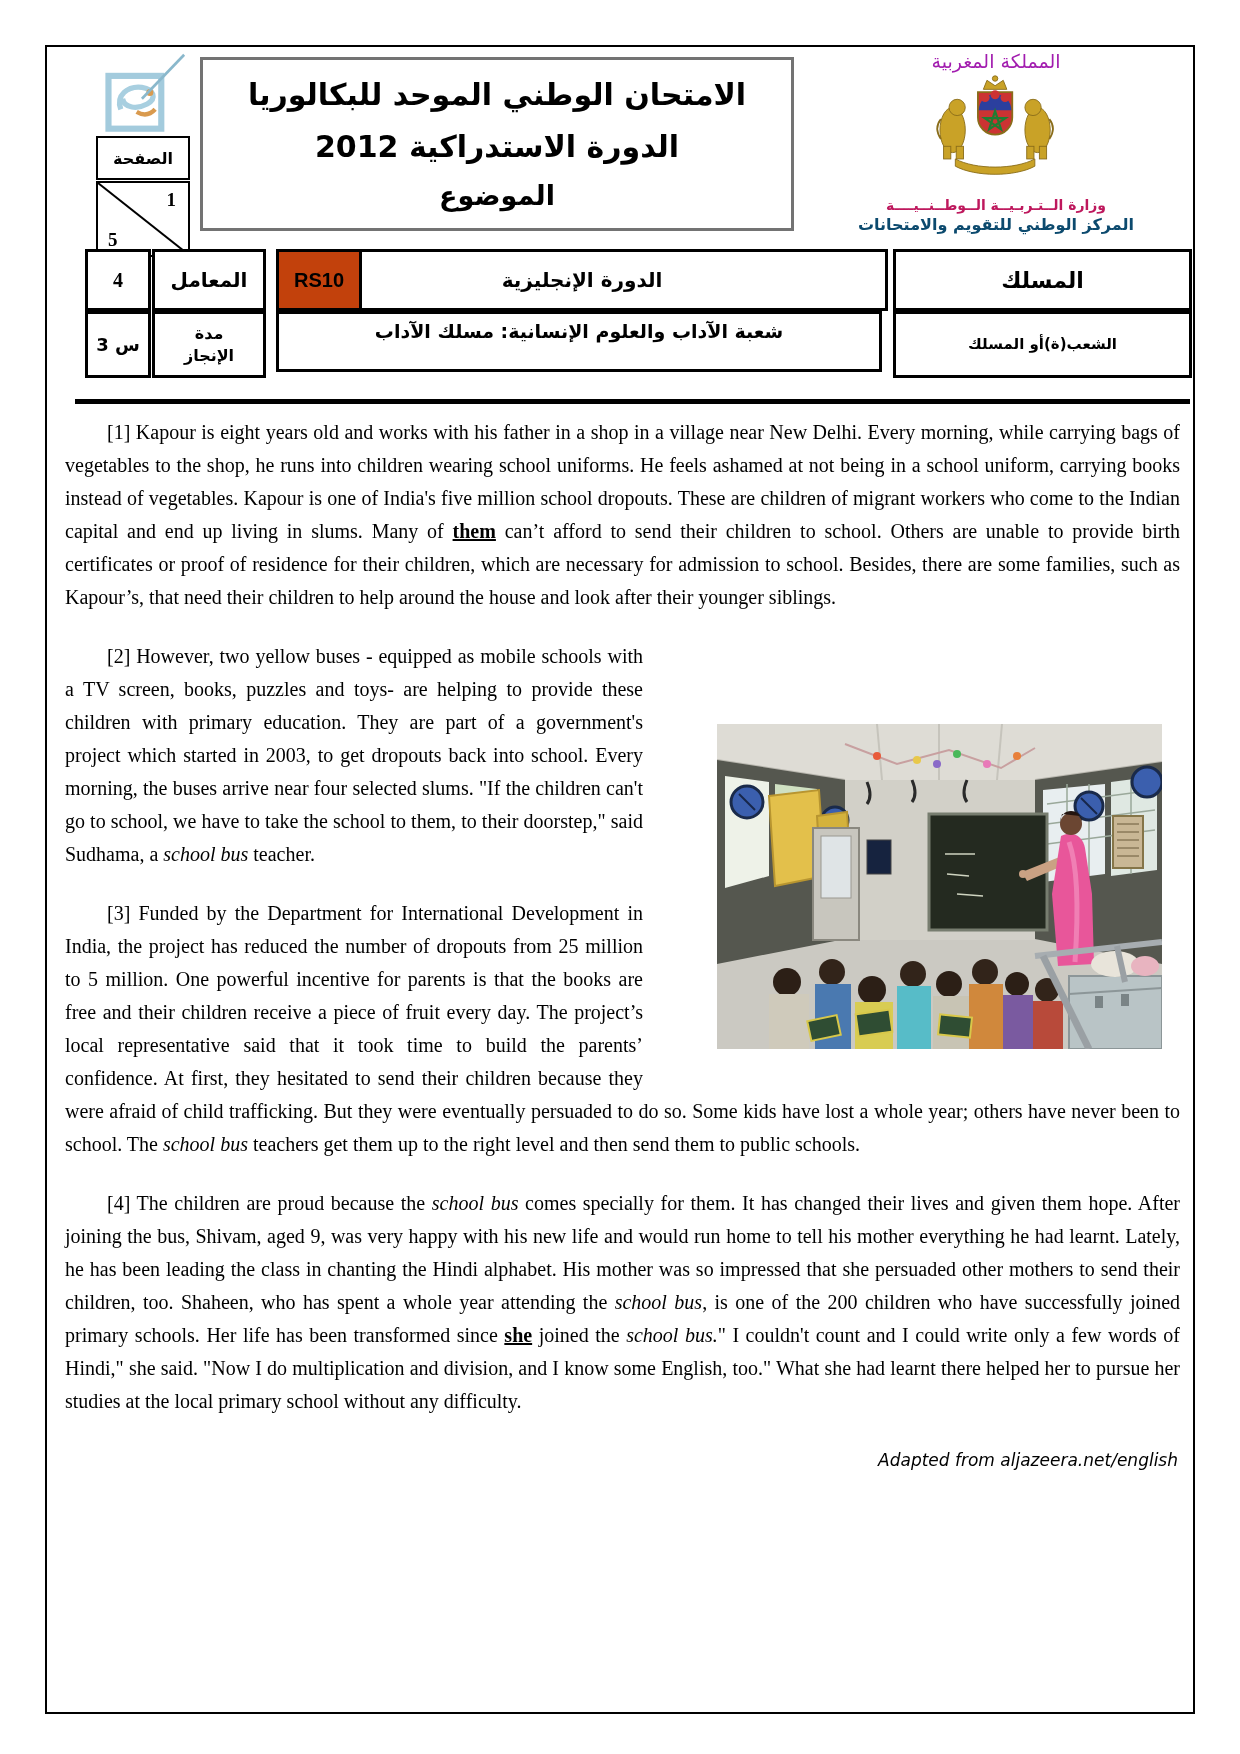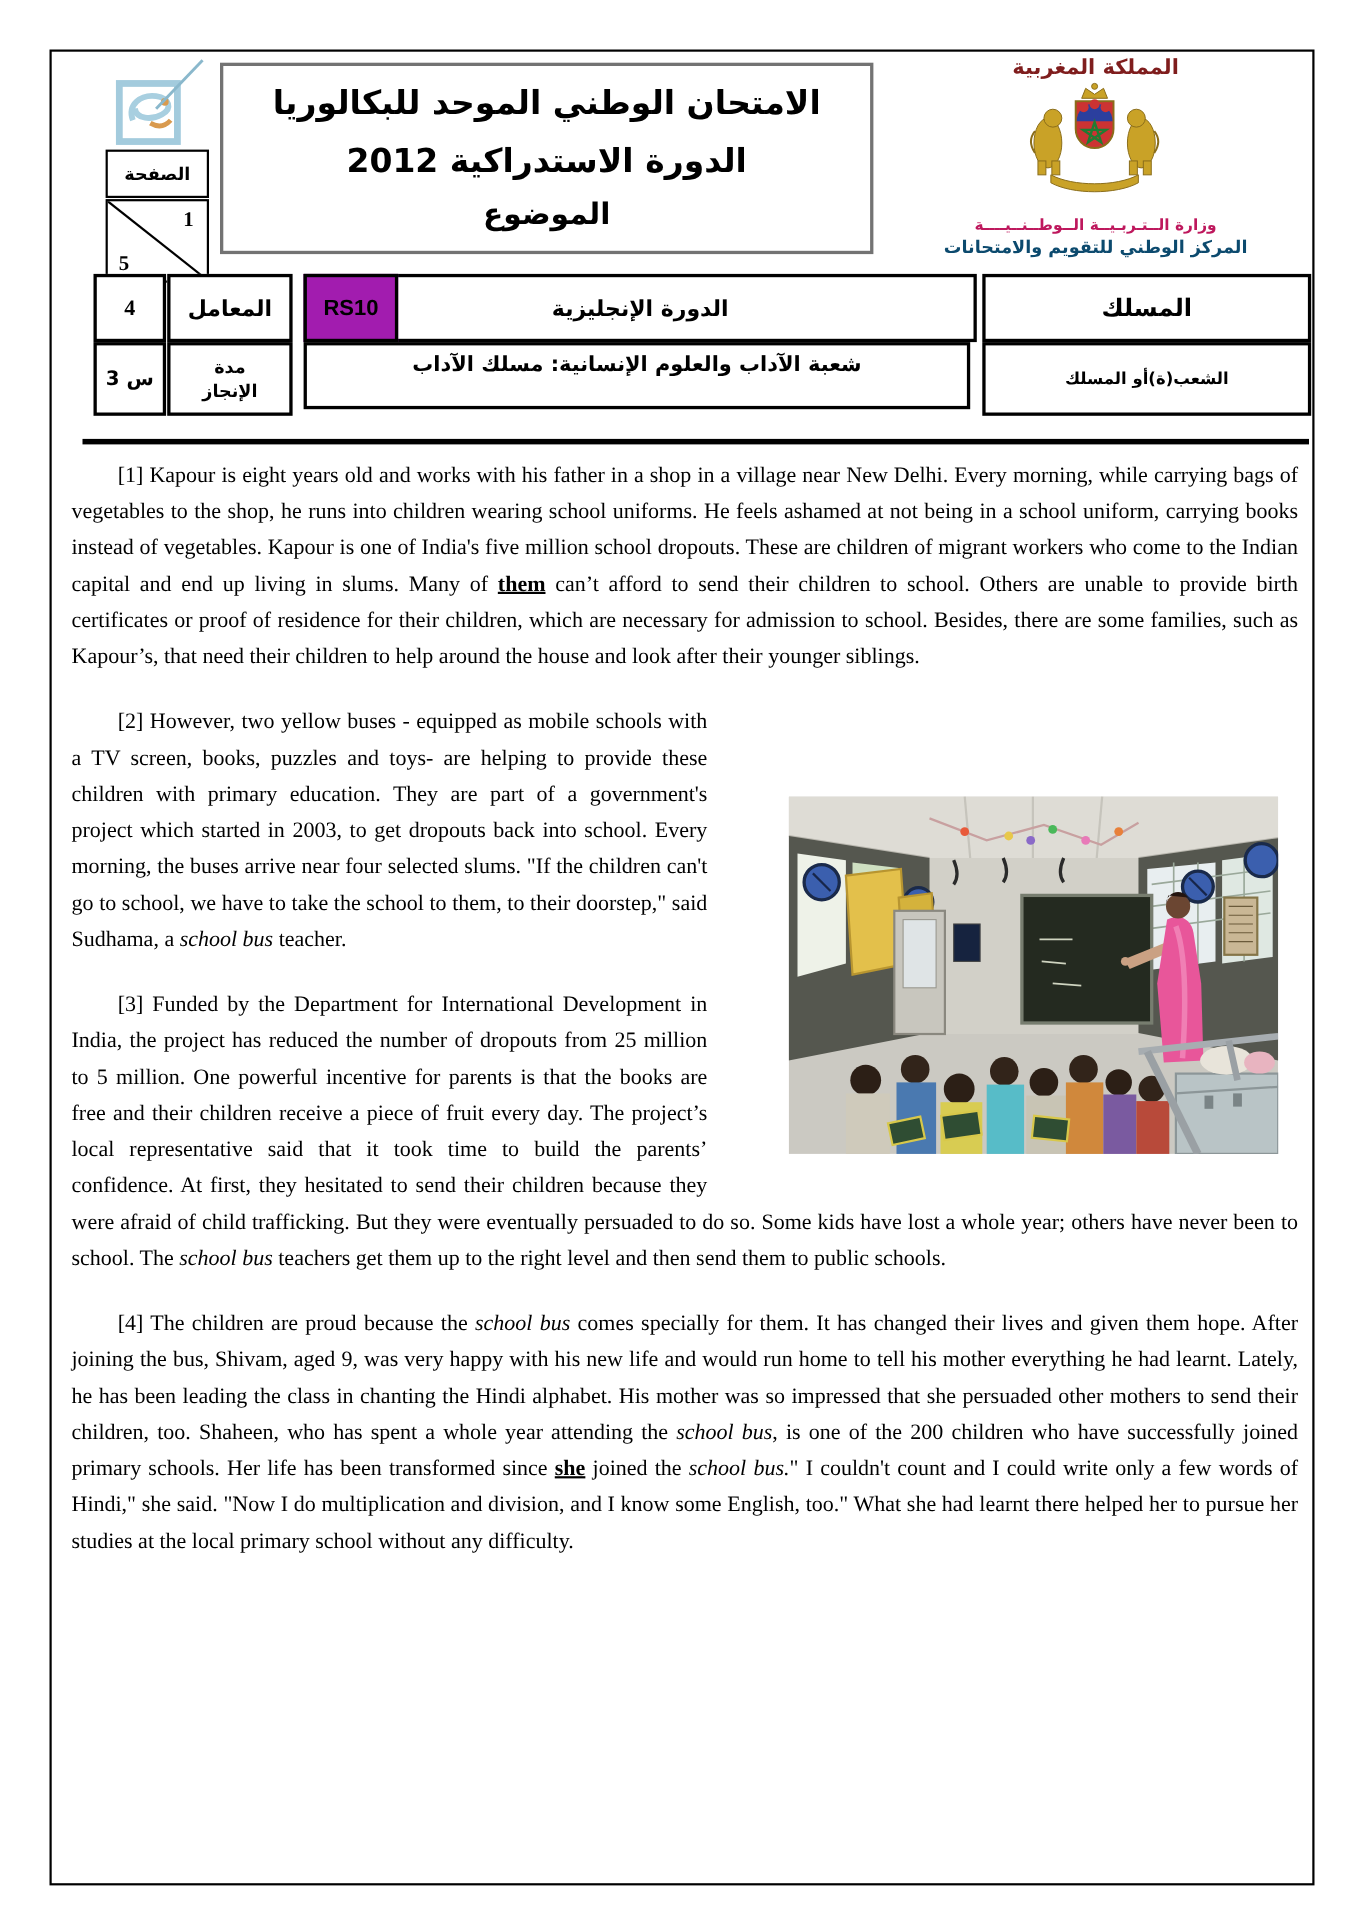--- a/index.html
+++ b/index.html
@@ -19,34 +19,34 @@
   .frac-den{position:absolute;left:10px;bottom:4px;font-size:19px;font-weight:bold;}
   .title-box{position:absolute;left:200px;top:57px;width:588px;height:168px;
              border:3px solid #737373;display:flex;flex-direction:column;justify-content:space-evenly;
              align-items:center;text-align:center;direction:rtl;
              font-family:"DejaVu Sans",sans-serif;font-weight:bold;}
   .title-l1{font-size:30px;}
   .title-l2{font-size:30px;}
   .title-l3{font-size:27px;}
   .gov-block{position:absolute;left:800px;top:50px;width:392px;text-align:center;
              font-family:"DejaVu Sans",sans-serif;direction:rtl;}
-  .kingdom{font-size:19px;font-weight:bold;color:#7f1d1d;letter-spacing:1px;}
+  .kingdom{font-size:19px;font-weight:normal;color:#a21caf;letter-spacing:1px;}
   .arms{width:158px;height:122px;margin:2px auto 0;display:block;}
   .ministry1{font-size:14px;color:#be185d;font-weight:bold;margin-top:1px;}
   .ministry2{font-size:16px;color:#0c4a6e;font-weight:bold;margin-top:2px;}
   
   .tbox{position:absolute;border:3px solid #000;display:flex;align-items:center;
         justify-content:center;text-align:center;direction:rtl;
         font-family:"DejaVu Sans",sans-serif;font-weight:bold;background:#fff;}
   .t-coef-val   {left:85px;  top:249px; width:60px;  height:56px; font-size:20px;font-family:"Liberation Serif",serif;}
   .t-coef-label {left:152px; top:249px; width:108px; height:56px; font-size:20px;}
   .t-subject    {left:276px; top:249px; width:606px; height:56px; font-size:20px;}
   .t-code{position:absolute;left:-3px;top:-3px;width:80px;height:56px;border:3px solid #000;
           display:flex;align-items:center;justify-content:center;direction:ltr;
-          font-family:"Liberation Sans",sans-serif;font-size:20px;font-weight:bold;background:#a21caf;}
+          font-family:"Liberation Sans",sans-serif;font-size:20px;font-weight:bold;background:#c2410c;}
   .t-subject-label{left:893px;top:249px;width:293px;height:56px;font-size:22px;}
   .t-dur-val    {left:85px;  top:311px; width:60px;  height:61px; font-size:18px;direction:ltr;}
   .t-dur-label  {left:152px; top:311px; width:108px; height:61px; font-size:16px;line-height:1.35;flex-direction:column;}
   .t-stream     {left:276px; top:311px; width:606px; height:61px; font-size:19px;align-items:flex-start;padding-top:6px;box-sizing:border-box;height:61px;}
   .t-stream-label{left:893px;top:311px; width:293px; height:61px; font-size:15px;line-height:1.45;}
   .rule{position:absolute;left:75px;top:399px;width:1115px;height:5px;background:#000;}
   
   .bodytext{position:absolute;left:65px;top:416px;width:1115px;
             font-size:20px;line-height:33px;text-align:justify;}
   .bodytext p{margin:0 0 26px 0;text-indent:42px;}
@@ -248,14 +248,15 @@
               <line x1="400" y1="132" x2="422" y2="132"></line>
             </g>
         </svg>
       </div>
       <p><span>[2] However, two yellow buses - equipped as mobile schools with a TV screen, books, puzzles and toys- are helping to provide these children with primary education. They are part of a government's project which started in 2003, to get dropouts back into school. Every morning, the buses arrive near four selected slums. "If the children can't go to school, we have to take the school to them, to their doorstep," said Sudhama, a </span><span class="seg-i">school bus</span><span> teacher.</span></p>
       <p><span>[3] Funded by the Department for International Development in India, the project has reduced the number of dropouts from 25 million to 5 million. One powerful incentive for parents is that the books are free and their children receive a piece of fruit every day. The project’s local representative said that it took time to build the parents’ confidence. At first, they hesitated to send their children because they were afraid of child trafficking. But they were eventually persuaded to do so. Some kids have lost a whole year; others have never been to school. The </span><span class="seg-i">school bus</span><span> teachers get them up to the right level and then send them to public schools.</span></p>
     </div>
 
     <p class="clear"><span>[4] The children are proud because the </span><span class="seg-i">school bus</span><span> comes specially for them. It has changed their lives and given them hope. After joining the bus, Shivam, aged 9, was very happy with his new life and would run home to tell his mother everything he had learnt. Lately, he has been leading the class in chanting the Hindi alphabet. His mother was so impressed that she persuaded other mothers to send their children, too. Shaheen, who has spent a whole year attending the </span><span class="seg-i">school bus</span><span>, is one of the 200 children who have successfully joined primary schools.  Her life has been transformed since </span><span class="seg-bu">she</span><span> joined the </span><span class="seg-i">school bus.</span><span>"  I couldn't count and I could write only a few words of Hindi," she said. "Now I do multiplication and division, and I know some English, too." What she had learnt there helped her to pursue her studies at the local primary school without any difficulty.</span></p>
 
+    <div class="attribution">Adapted from aljazeera.net/english</div>
   </div>
 </div>
 
 </body></html>

